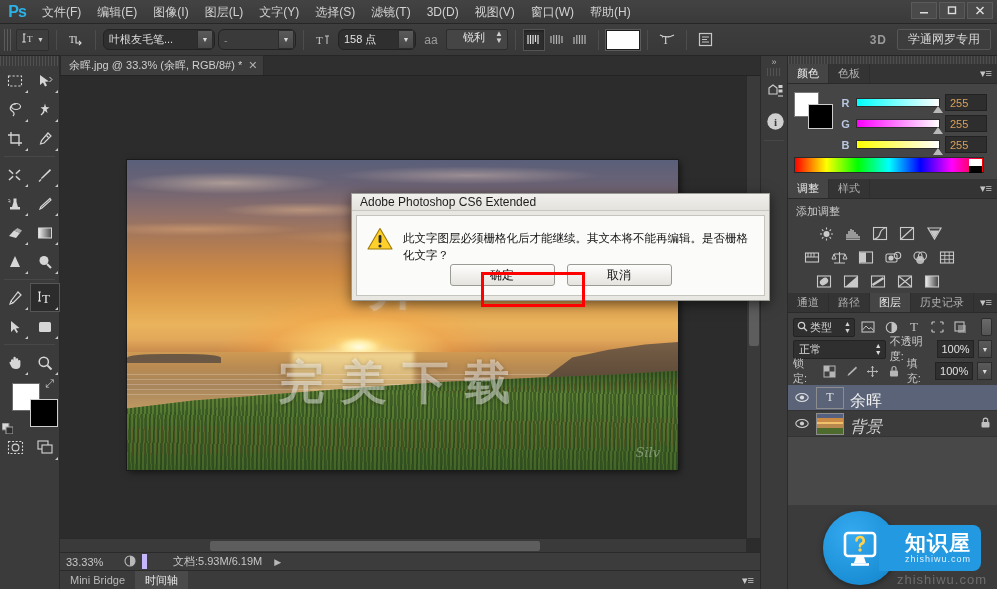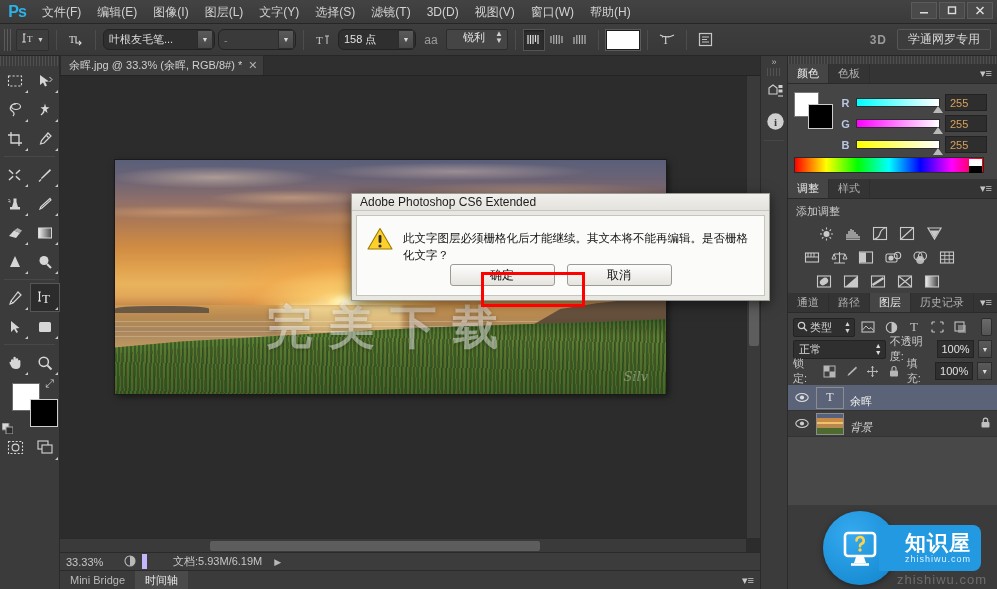--- a/index.html
+++ b/index.html
@@ -121,21 +121,21 @@
     font-size:11px; color:#cfcfcf;
   }
   .doctab .x{ font-size:11px; color:#b0b0b0; }
 
   
   .canvasarea{
     position:absolute; left:60px; top:76px; width:700px; height:476px;
     background:#2c2c2c; overflow:hidden;
   }
   .photo{
-    position:absolute; left:55px; top:84px; width:551px; height:234px;
+    position:absolute; left:67px; top:84px; width:551px; height:310px;
     box-shadow:0 0 0 1px #1b1b1b, 2px 2px 7px rgba(0,0,0,.6);
     overflow:hidden;
   }
   
   .sky{position:absolute;inset:0;
     background:
       radial-gradient(ellipse 200px 90px at 42% 64%, rgba(255,250,210,.95) 0%, rgba(255,210,110,.75) 22%, rgba(255,160,60,.32) 48%, rgba(255,140,50,0) 72%),
       linear-gradient(to bottom,
         #5a5f7a 0%, #6b6375 8%, #8d6f6a 17%, #b07b53 27%,
         #cf8b43 37%, #e0a14d 46%, #e9b35c 53%, #e2a85a 58%, #c98b4c 62%);
@@ -284,21 +284,21 @@
     height:26px; display:flex; align-items:center; gap:6px; padding:0 6px;
     border-bottom:1px solid #333; color:#d4d4d4; font-size:11px;
   }
   .layer.sel{ background:#5a6378; color:#f0f0f0; }
   .eye{ width:16px; display:flex;align-items:center;justify-content:center;color:#cdcdcd;font-size:11px;}
   .thumb-t{ width:28px;height:22px;border:1px solid #8d8d8d;display:flex;align-items:center;justify-content:center;
     color:#e6e6e6;font-family:"Liberation Serif",serif;font-size:12px;background:transparent;}
   .thumb-img{ width:28px;height:22px;border:1px solid #8d8d8d;overflow:hidden;position:relative;}
   .thumb-img .mini{position:absolute;inset:0;
     background:linear-gradient(to bottom,#55607e 0 18%,#c98a45 18% 42%,#f0c06a 42% 52%,#b9884f 52% 68%,#4d6b2c 68% 100%);}
-  .layer-name{ font-size:11px;margin-top:8px; }
+  .layer-name{ font-size:16px;margin-top:8px; }
   .layer .lk{ margin-left:auto; color:#c0c0c0; font-size:10px; }
   .layers-empty{ background:#484848; }
 
   
   .brand{
     position:absolute; right:4px; bottom:4px; width:170px; height:74px;
     display:flex; align-items:center; pointer-events:none;
   }
   .brand-circle{
     width:74px;height:74px;border-radius:50%;

